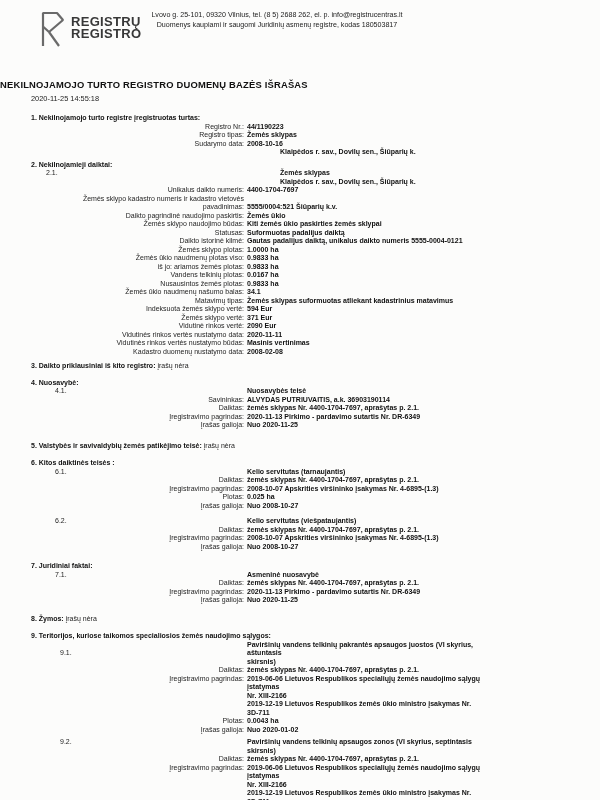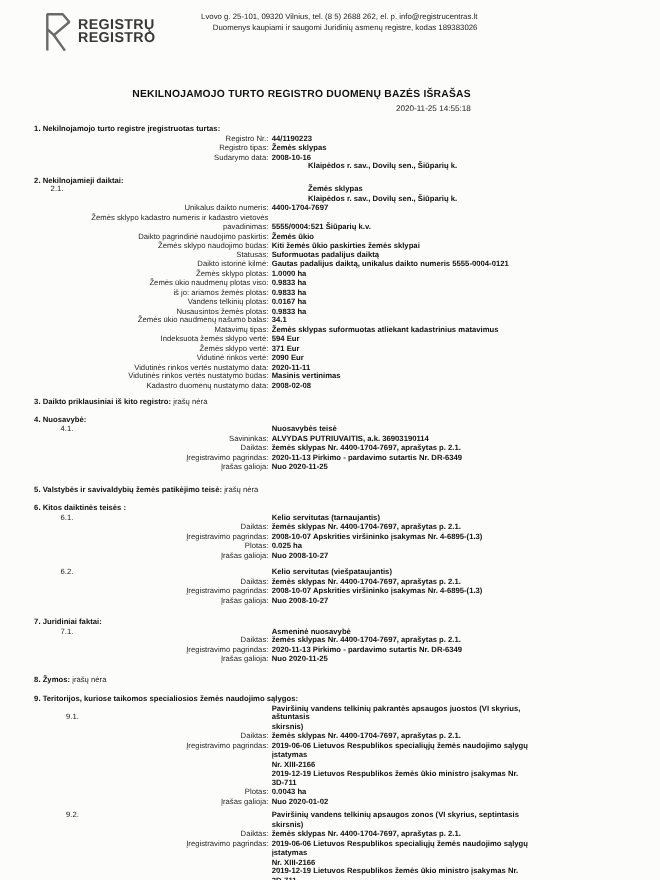--- a/index.html
+++ b/index.html
@@ -12,26 +12,26 @@
   .page{position:relative;width:504px;height:800px;}
 
   
   .header{position:relative;height:58px;}
   .logo{position:absolute;left:36px;top:8px;display:flex;align-items:center;}
   .logo svg{display:block;}
   .logo-text{margin-left:5px;font-weight:bold;font-size:13px;line-height:12px;
              color:#383838;letter-spacing:.3px;}
   .org{position:absolute;left:120px;right:70px;top:11px;text-align:center;white-space:nowrap;}
   .org-name{font-size:7.8px;font-weight:bold;line-height:10px;color:#151515;}
-  .org-line{font-size:7.1px;line-height:9.5px;color:#222;text-align:right;}
+  .org-line{font-size:7.1px;line-height:9.5px;color:#222;}
 
   
-  .title-wrap{margin:21px 76px 0 0;text-align:right;}
+  .title-wrap{margin:21px 76px 0 0;text-align:left;}
   .doc-title{font-size:9.4px;font-weight:bold;letter-spacing:.2px;color:#111;}
-  .doc-ts{font-size:7.4px;margin-top:4px;color:#222;}
+  .doc-ts{font-size:7.4px;margin-top:4px;color:#222;margin-left:31px;}
 
   
   .content{position:relative;margin-top:11px;font-size:7px;line-height:8.5px;}
   .sec{position:relative;}
   .sec-h{padding-left:31px;font-weight:bold;color:#111;}
   .sec-h .note{font-weight:normal;color:#222;}
   .entry{position:relative;}
   .entry .num{position:absolute;font-weight:normal;color:#222;}
   .line{position:relative;min-height:8.5px;}
   .lbl{position:absolute;left:0;top:0;width:244px;text-align:right;color:#242424;white-space:nowrap;}
@@ -54,21 +54,21 @@
           </g>
         </svg>
       </span>
       <span class="logo-text">
         <span>REGISTRŲ</span><br>
         <span>REGISTRO</span>
       </span>
     </div>
     <div class="org">
       <div class="org-line">Lvovo g. 25-101, 09320 Vilnius, tel. (8 5) 2688 262, el. p. info@registrucentras.lt</div>
-      <div class="org-line">Duomenys kaupiami ir saugomi Juridinių asmenų registre, kodas 189383026</div>
+      <div class="org-line">Duomenys kaupiami ir saugomi Juridinių asmenų registre, kodas 180503817</div>
     </div>
   </div>
 
   <div class="title-wrap">
     <div class="doc-title">NEKILNOJAMOJO TURTO REGISTRO DUOMENŲ BAZĖS IŠRAŠAS</div>
     <div class="doc-ts">2020-11-25 14:55:18</div>
   </div>
 
   <div class="content" id="sections">
       <div class="sec" style="margin-top: 0px;">

